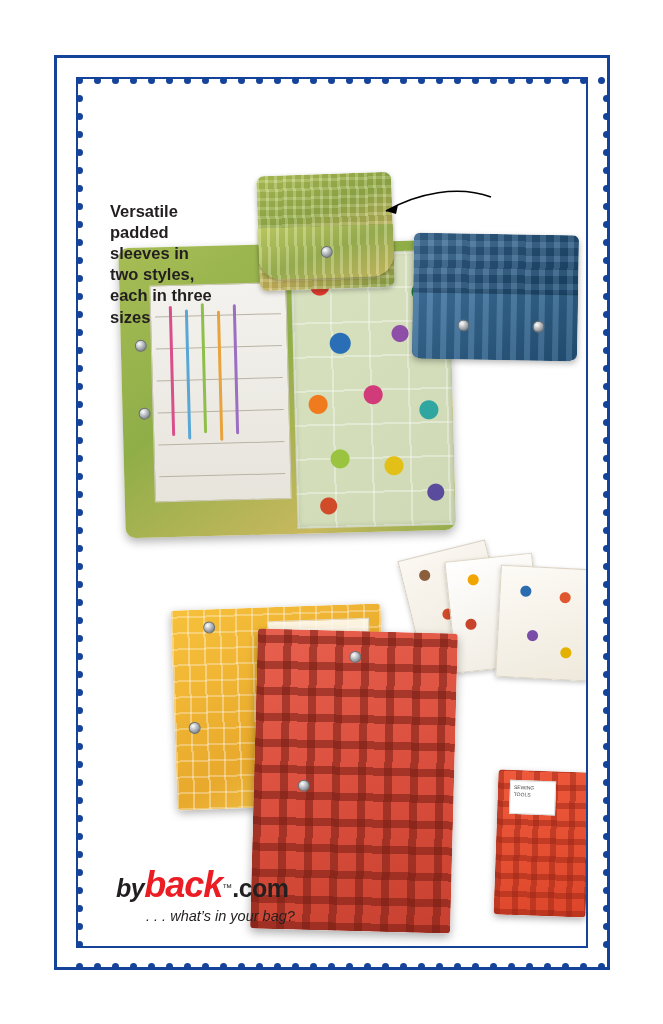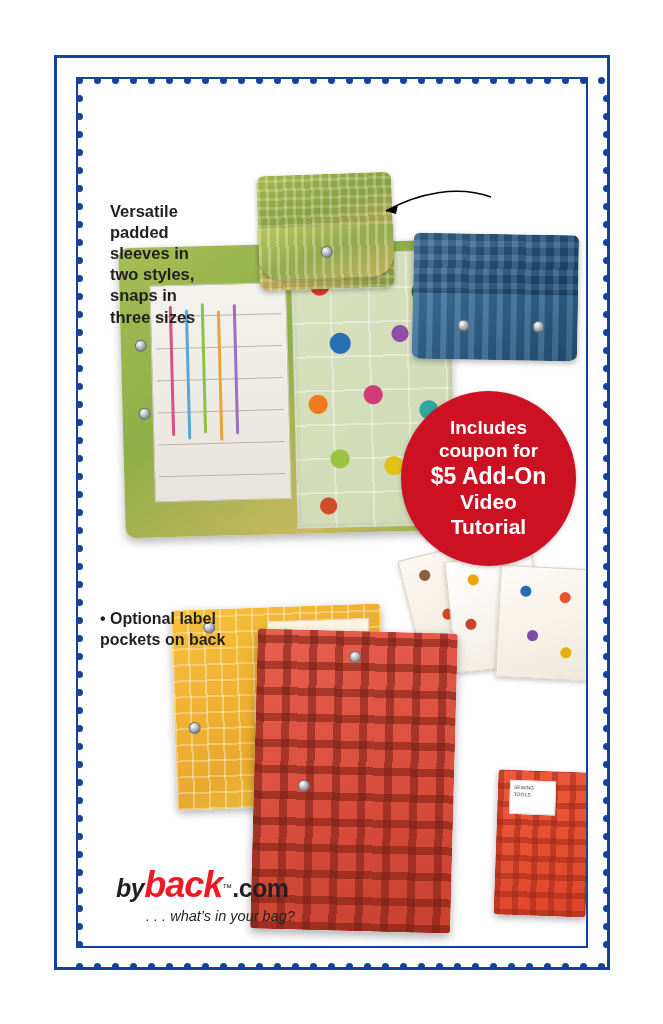--- a/index.html
+++ b/index.html
@@ -582,30 +582,22 @@
 
     <div class="photo red-small">
       <div class="label-tag">SEWING TOOLS</div>
     </div>
 
     <svg class="arrow-svg" width="190" height="50" viewBox="0 0 190 50">
       <path d="M183 10 C 150 -2, 110 6, 78 24" fill="none" stroke="#000" stroke-width="1.6"></path>
       <polygon points="78,24 90,18 88,27" fill="#000"></polygon>
     </svg>
 
-    <div class="versatile">Versatile padded sleeves in two styles, snaps in three sizes</div>
-    <div class="bullet-label">• Optional label pockets on back</div>
-
-    <div class="coupon">
-      <div class="coupon-l1">Includes</div>
-      <div class="coupon-l2">coupon for</div>
-      <div class="coupon-l3">$5 Add-On</div>
-      <div class="coupon-l4">Video</div>
-      <div class="coupon-l5">Tutorial</div>
-    </div>
+    <div class="versatile">Versatile padded sleeves in two styles, each in three sizes</div>
+
 
     <div class="logo">
       <div>
         <span class="logo-by">by</span><span class="logo-annie">back</span><span class="logo-tm">™</span><span class="logo-com">.com</span>
       </div>
       <div class="logo-tag">. . . what’s in your bag?</div>
     </div>
 
   </div>
 </div>

